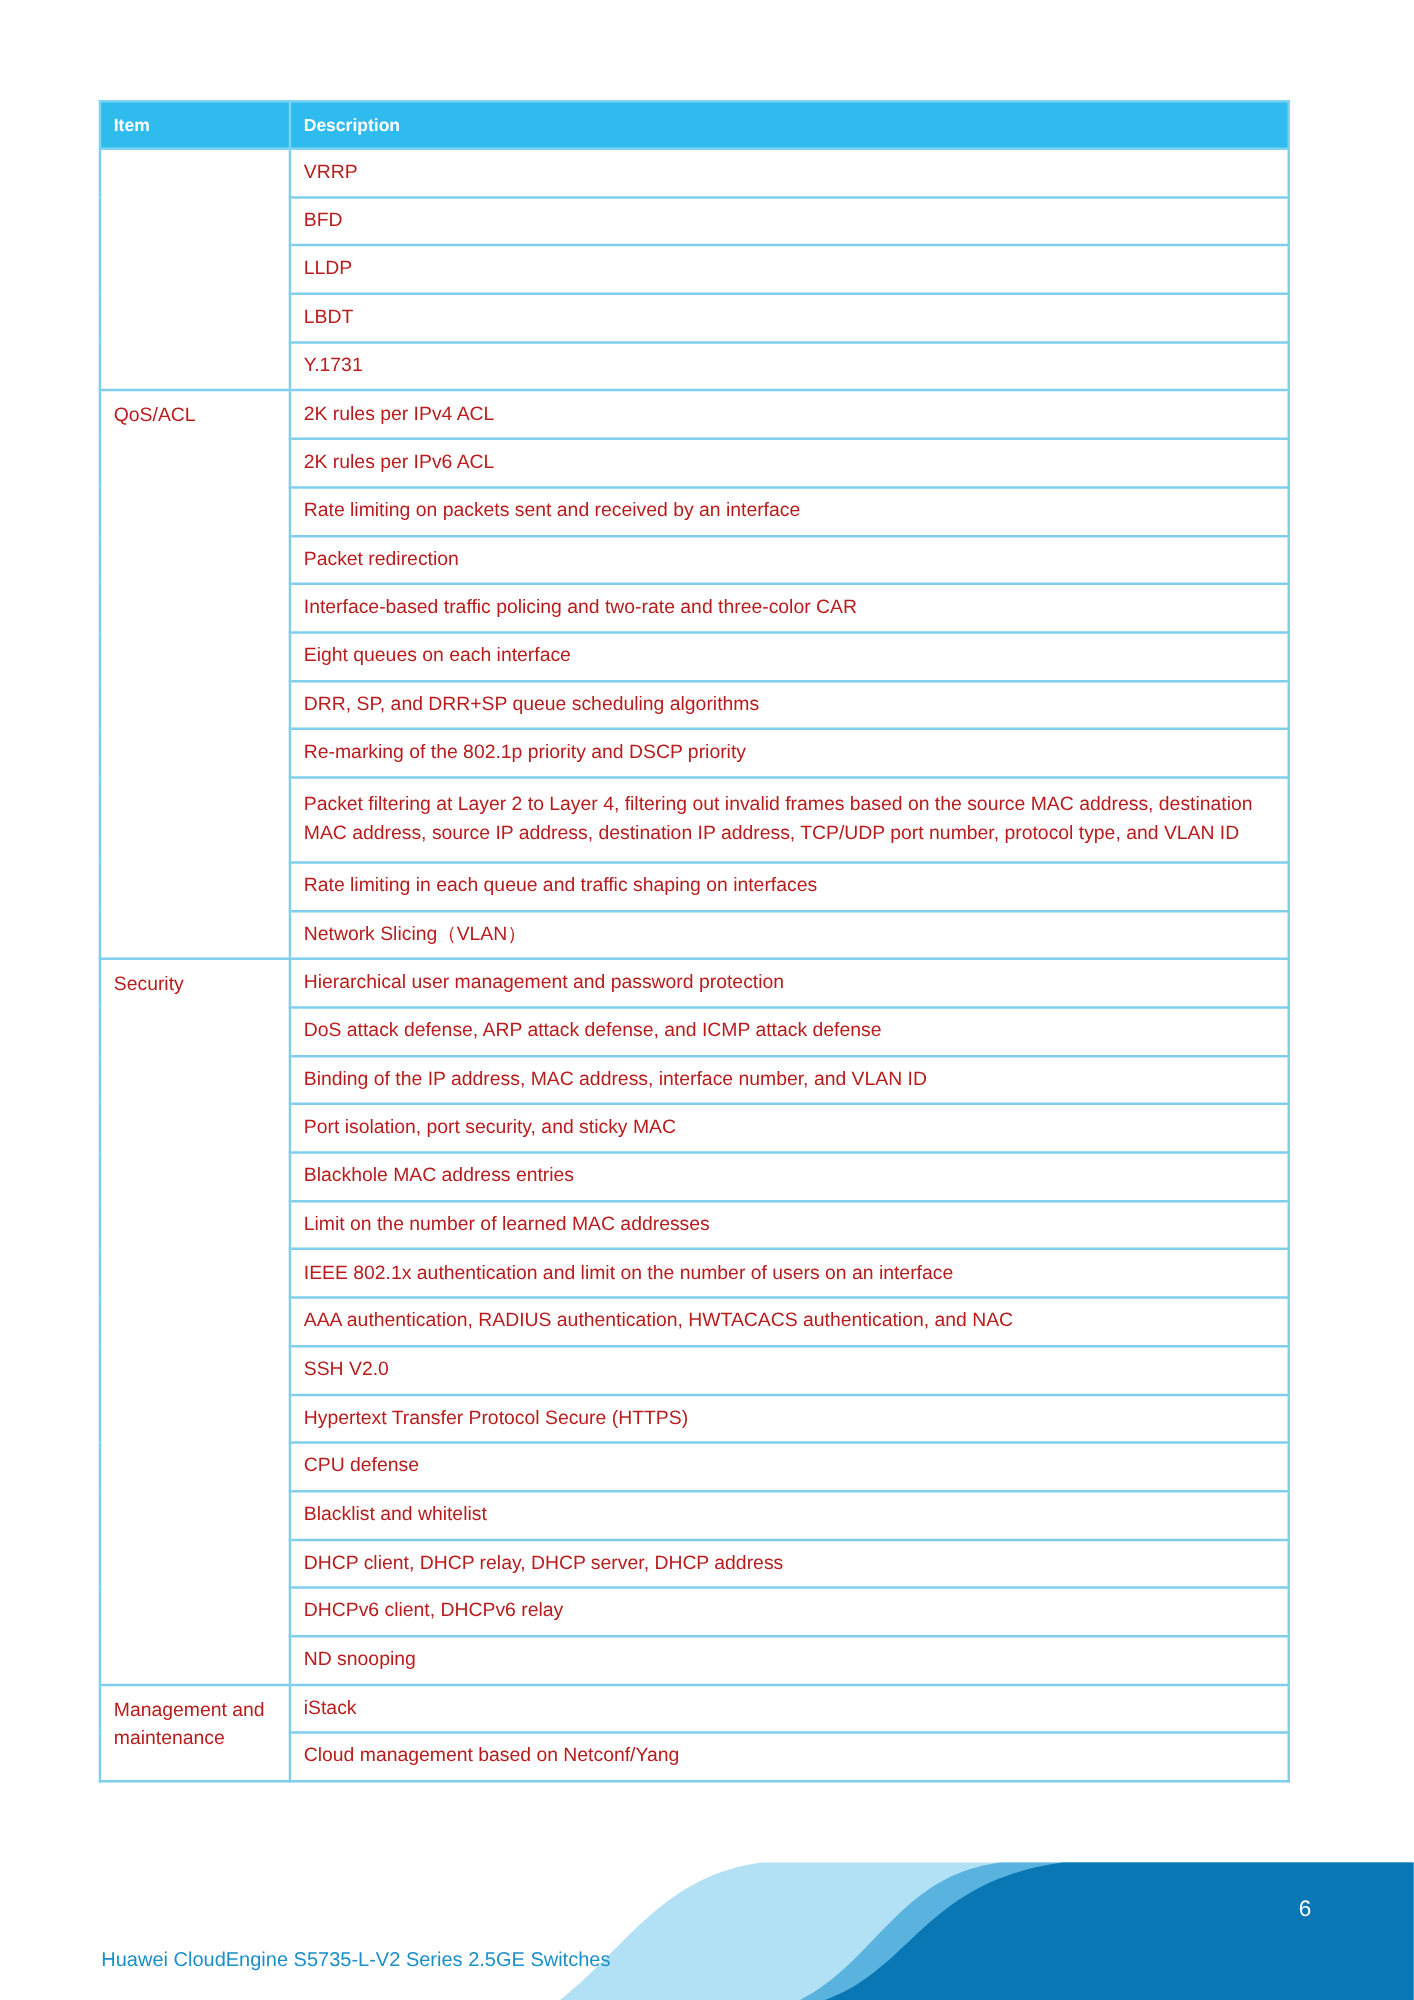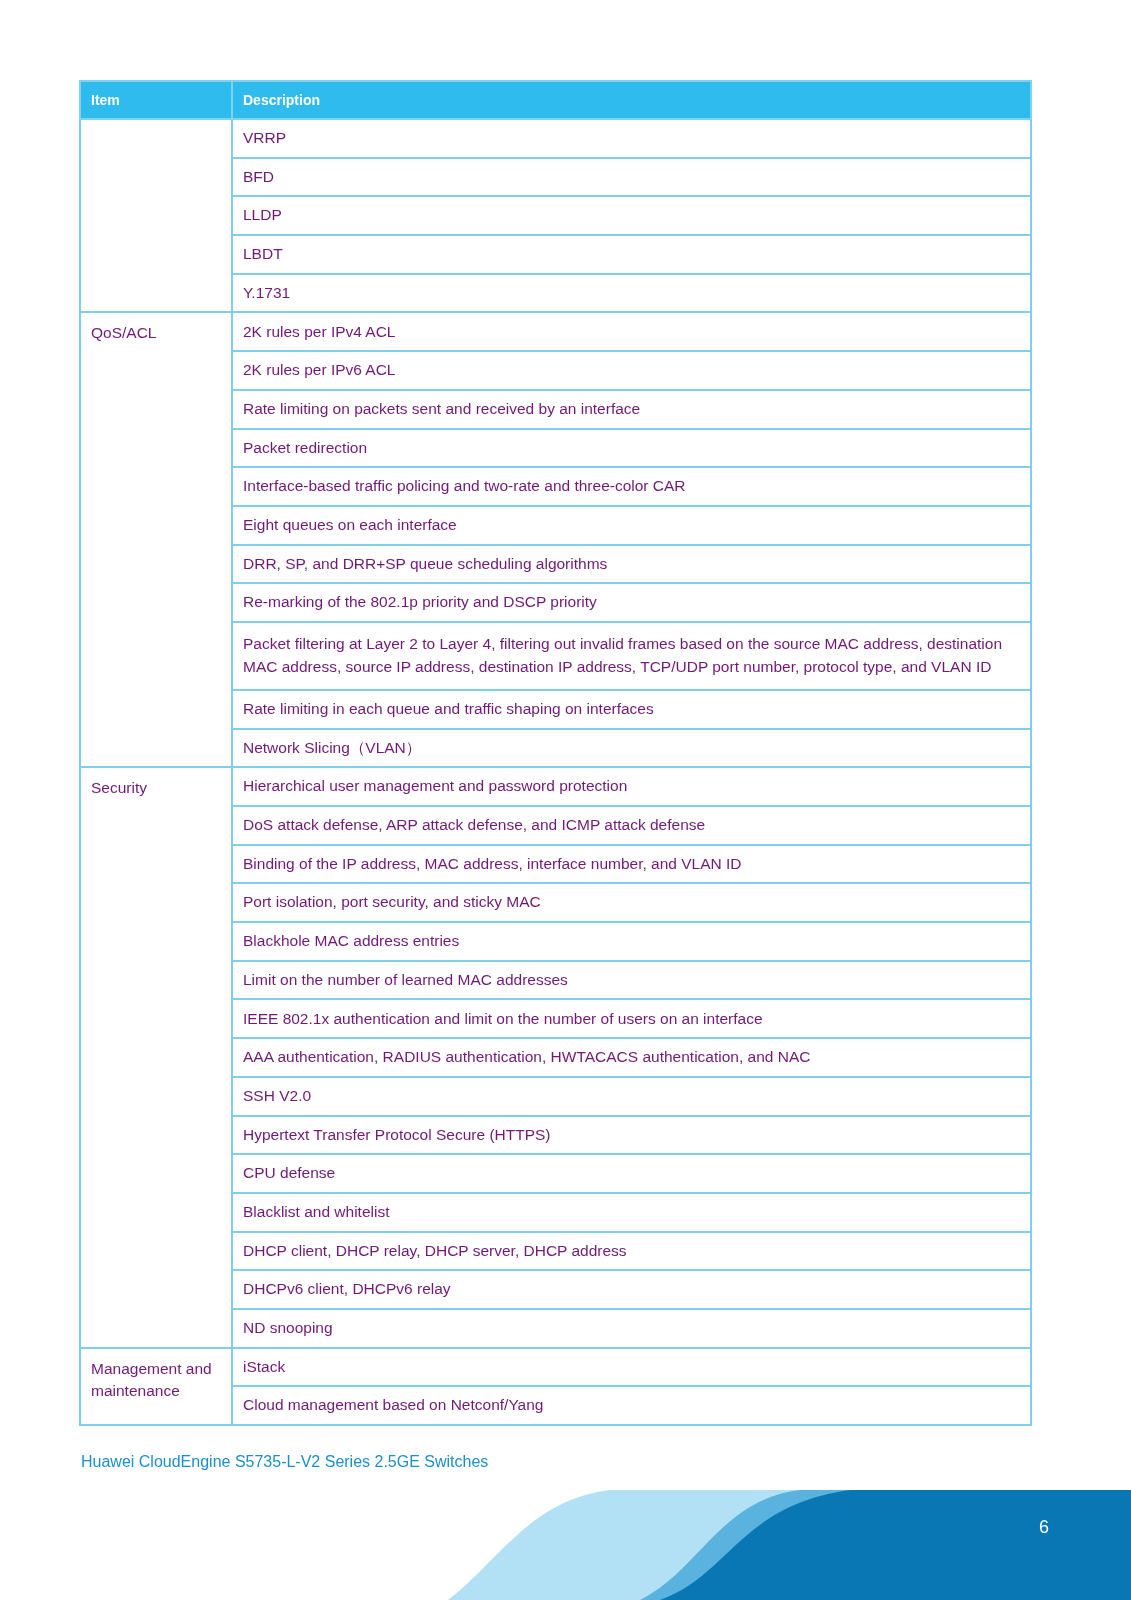--- a/index.html
+++ b/index.html
@@ -7,24 +7,24 @@
          font-family: "Liberation Sans", sans-serif; color: #1a1a1a; }
   .spec-table { position: absolute; left: 79px; top: 80px; width: 951px;
                 border-collapse: collapse; table-layout: fixed; }
   .spec-table col.c1 { width: 152px; }
   .spec-table col.c2 { width: 799px; }
   .spec-table th { background: #2fbbee; color: #ffffff; text-align: left;
                    font-weight: bold; font-size: 14px; height: 38px; padding: 0 10px;
                    border: 2px solid #7dd3f2; box-sizing: border-box; }
   .spec-table td { border: 2px solid #7fcfec; font-size: 15.5px; line-height: 22.5px;
                    padding: 7px 10px 7px 10px; vertical-align: middle; height: 38.7px;
-                   box-sizing: border-box; color: #701a75; }
+                   box-sizing: border-box; color: #b91c1c; }
   .spec-table td.item { vertical-align: top; padding-top: 9px; }
   .spec-table td.multi { height: 68px; padding-top: 8px; padding-bottom: 8px; }
-  .footer-title { position: absolute; left: 81px; top: 1452px; font-size: 16px;
+  .footer-title { position: absolute; left: 81px; top: 1559px; font-size: 16px;
                   line-height: 19px; color: #1b8fc8; }
   .page-number { position: absolute; left: 1039px; top: 1517px; font-size: 18px; color: #ffffff; }
   .wave { position: absolute; left: 0; top: 0; }
 </style>
 </head>
 <body>
 
 <table class="spec-table">
   <colgroup>
       <col class="c1">

